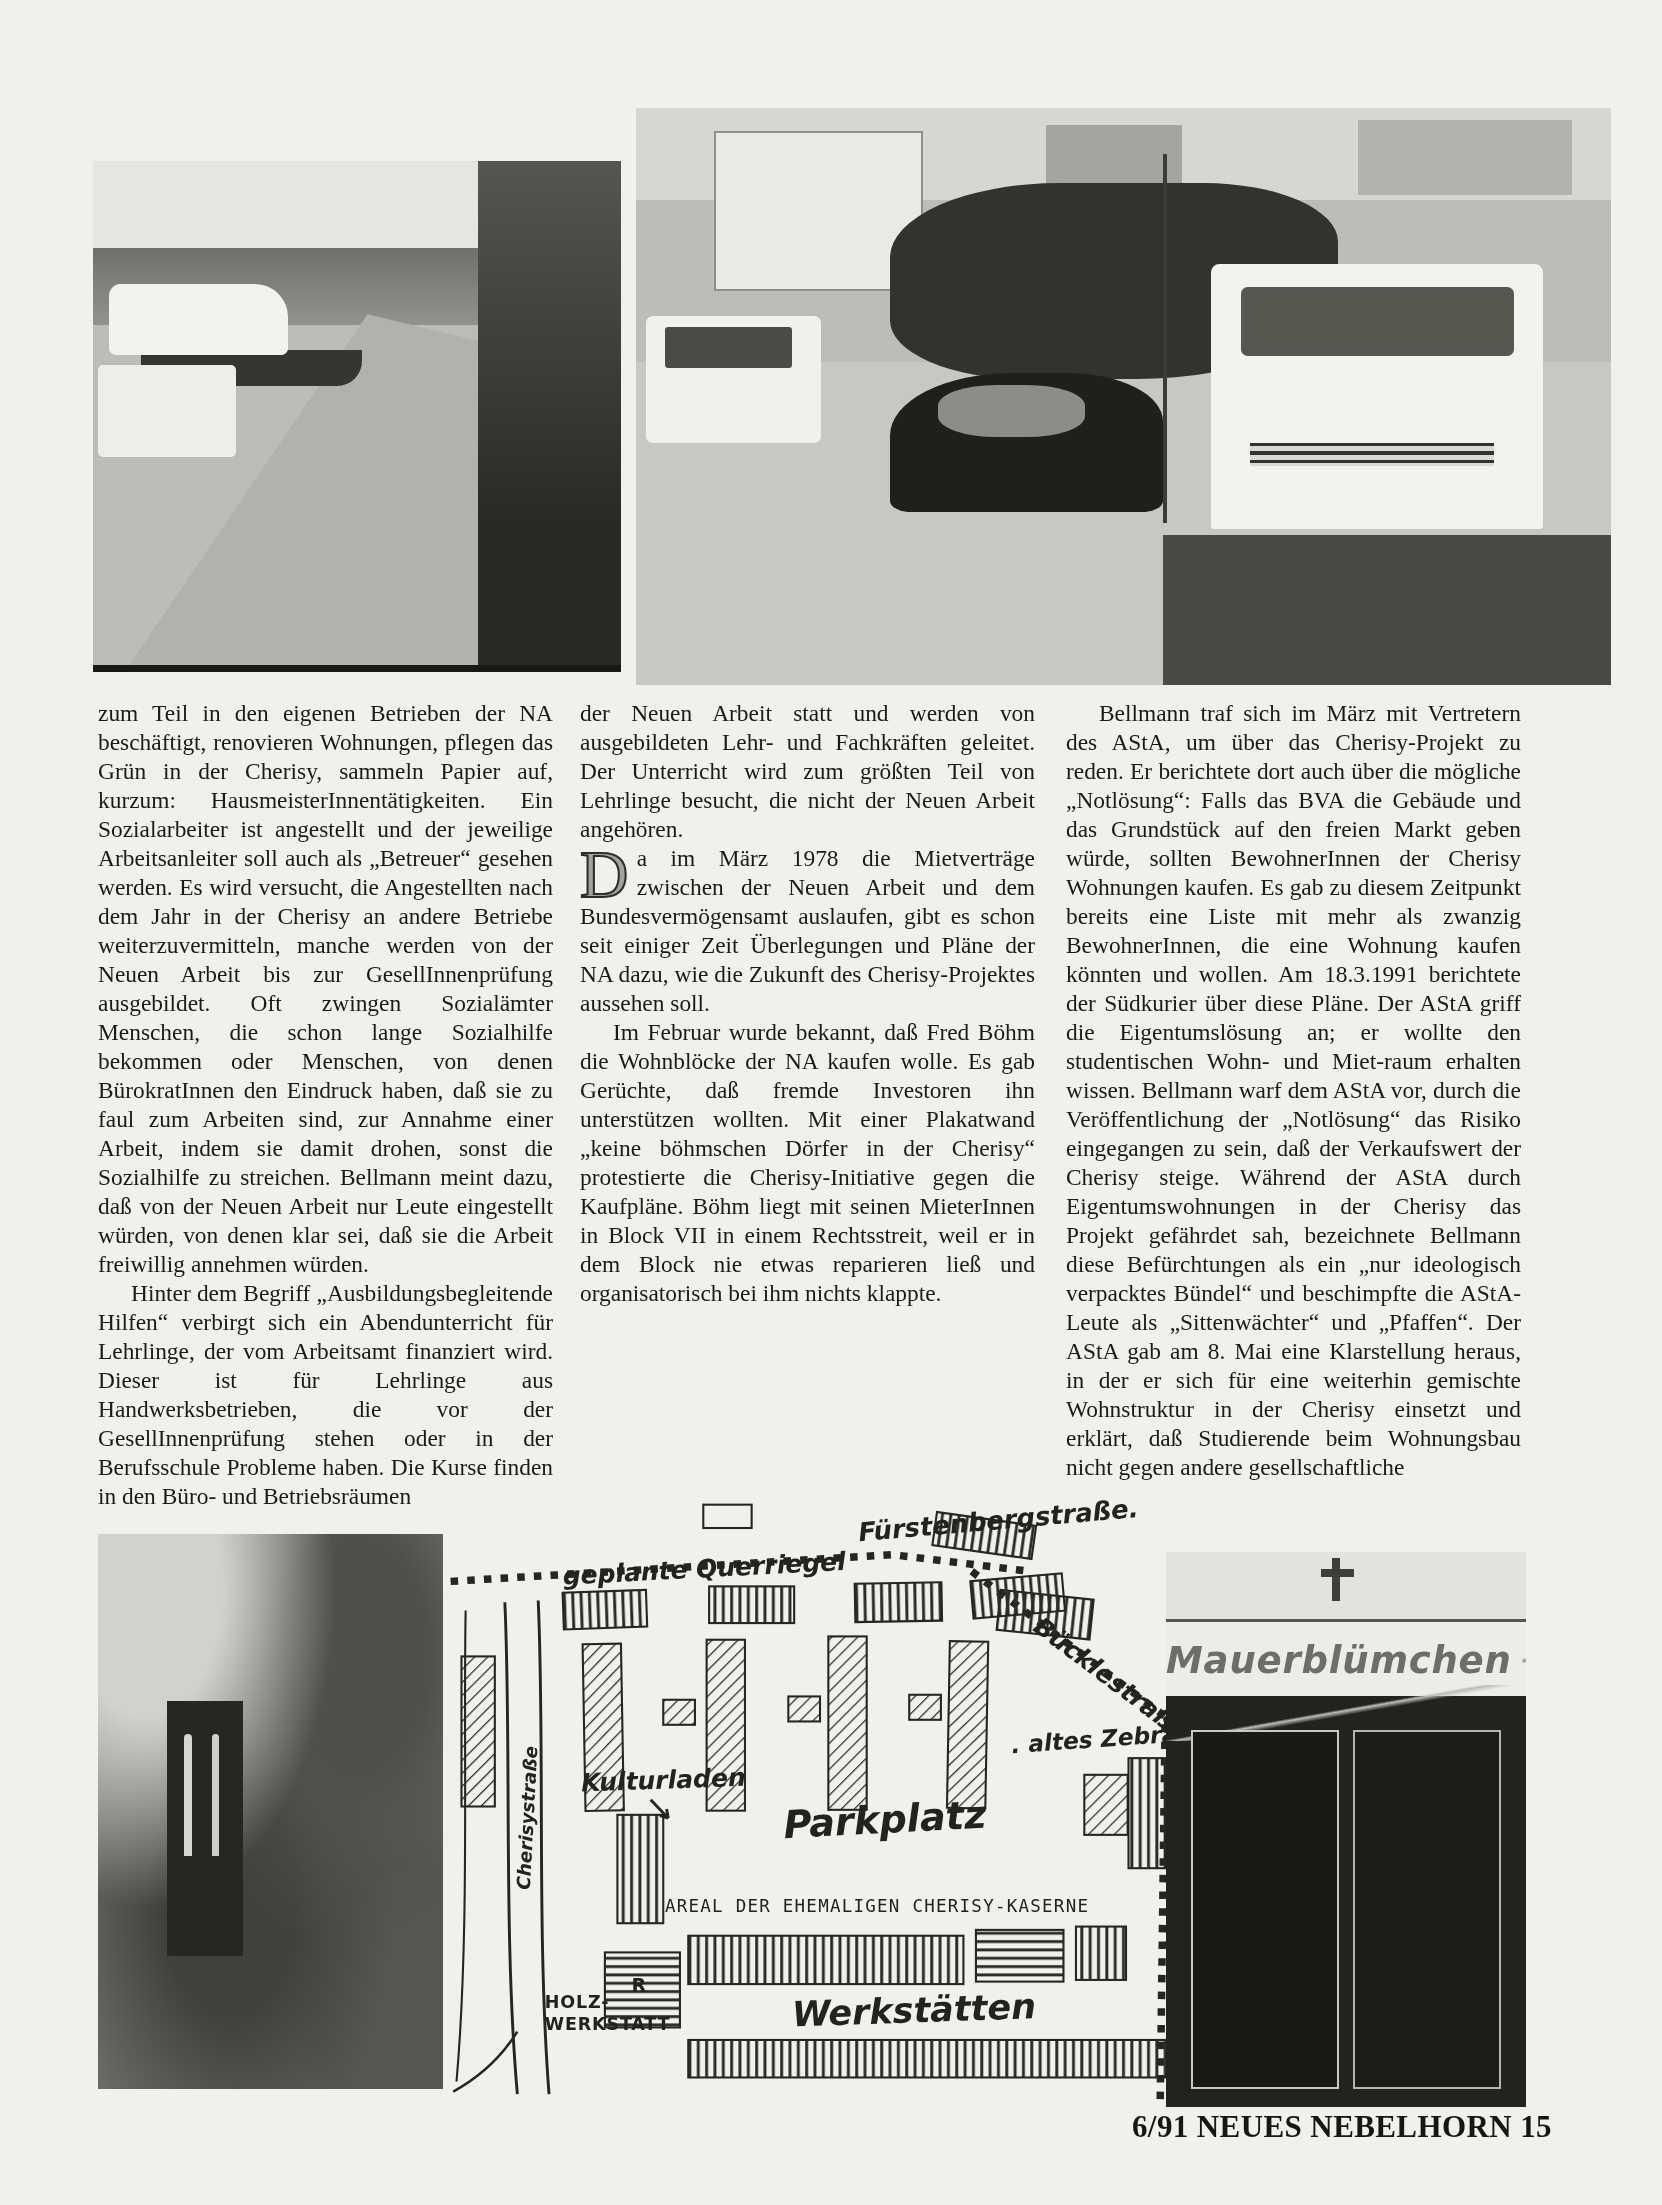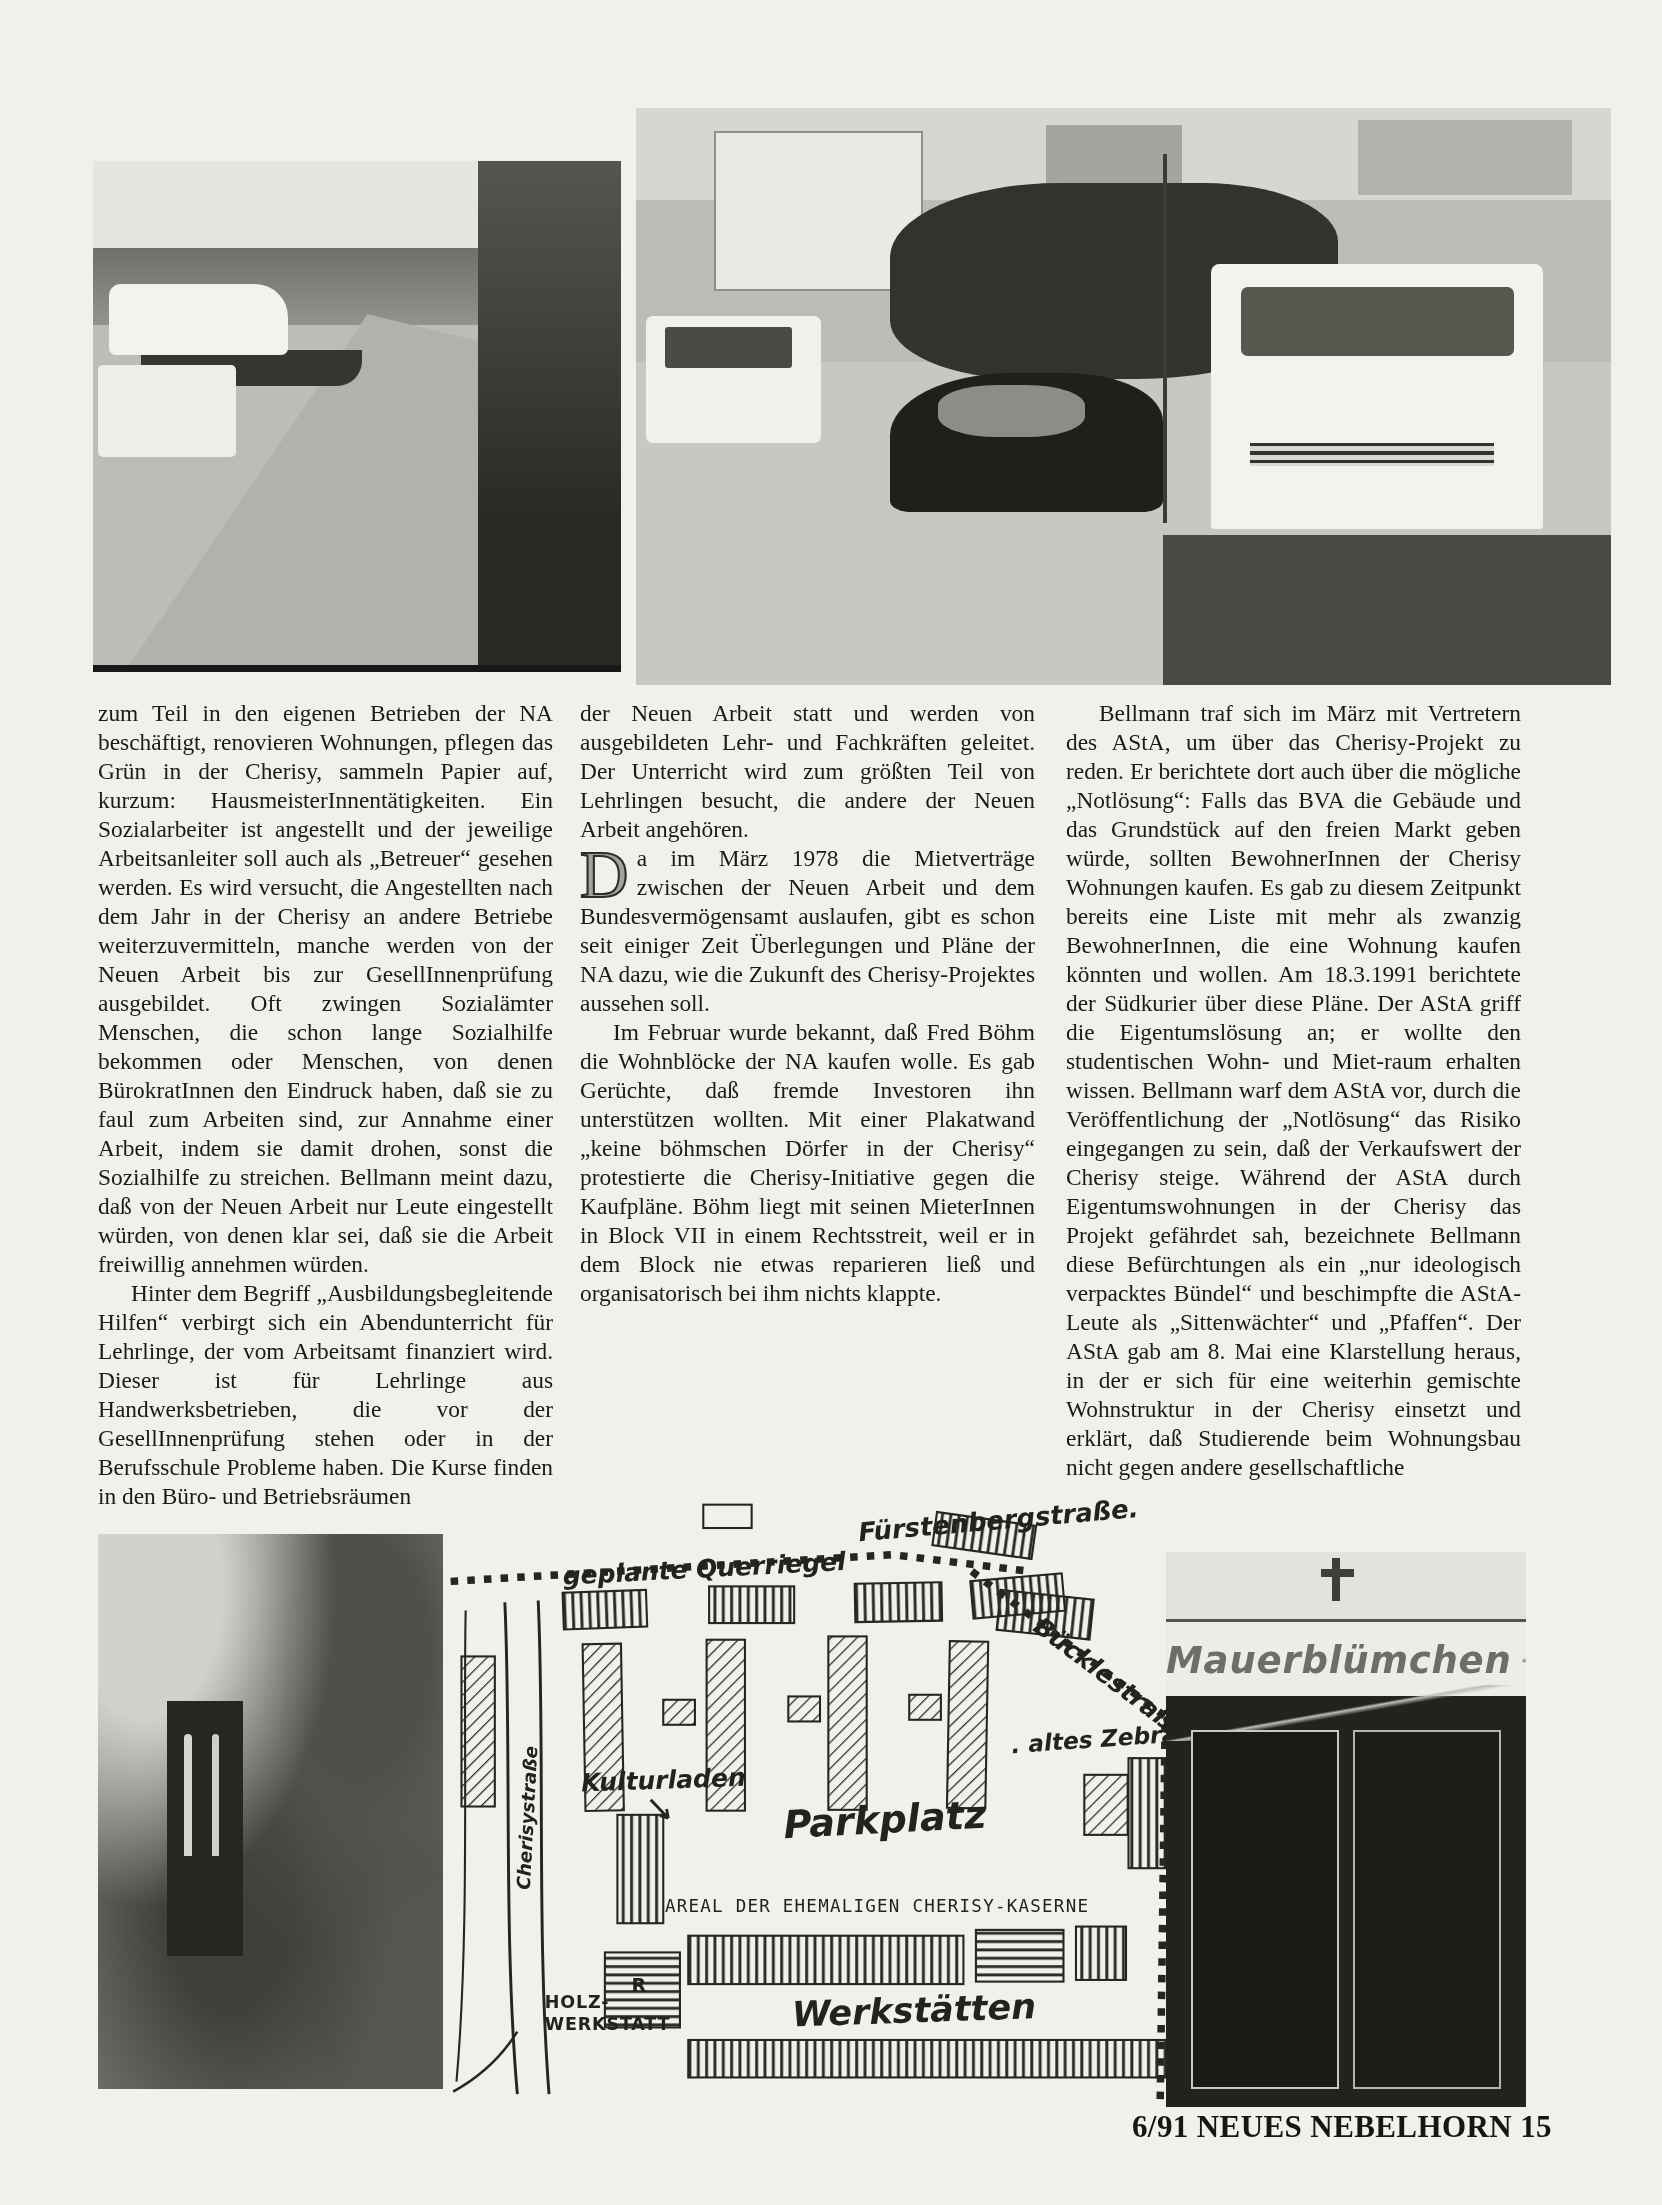--- a/index.html
+++ b/index.html
@@ -120,21 +120,21 @@
     <div class="ph trp-vanR-grill"></div>
     <div class="ph trp-pole"></div>
   </div>
 
   <div class="col" style="left:98px;top:699px;">
     <p>zum Teil in den eigenen Betrieben der NA beschäftigt, renovieren Wohnungen, pflegen das Grün in der Cherisy, sammeln Papier auf, kurzum: HausmeisterInnentätigkeiten. Ein Sozialarbeiter ist angestellt und der jeweilige Arbeitsanleiter soll auch als „Betreuer“ gesehen werden. Es wird versucht, die Angestellten nach dem Jahr in der Cherisy an andere Betriebe weiterzuvermitteln, manche werden von der Neuen Arbeit bis zur GesellInnenprüfung ausgebildet. Oft zwingen Sozialämter Menschen, die schon lange Sozialhilfe bekommen oder Menschen, von denen BürokratInnen den Eindruck haben, daß sie zu faul zum Arbeiten sind, zur Annahme einer Arbeit, indem sie damit drohen, sonst die Sozialhilfe zu streichen. Bellmann meint dazu, daß von der Neuen Arbeit nur Leute eingestellt würden, von denen klar sei, daß sie die Arbeit freiwillig annehmen würden.</p>
     <p class="ind">Hinter dem Begriff „Ausbildungsbegleitende Hilfen“ verbirgt sich ein Abendunterricht für Lehrlinge, der vom Arbeitsamt finanziert wird. Dieser ist für Lehrlinge aus Handwerksbetrieben, die vor der GesellInnenprüfung stehen oder in der Berufsschule Probleme haben. Die Kurse finden in den Büro- und Betriebsräumen</p>
   </div>
 
   <div class="col" style="left:580px;top:699px;">
-    <p>der Neuen Arbeit statt und werden von ausgebildeten Lehr- und Fachkräften geleitet. Der Unterricht wird zum größten Teil von Lehrlingen besucht, die andere der Neuen Arbeit angehören.</p>
+    <p>der Neuen Arbeit statt und werden von ausgebildeten Lehr- und Fachkräften geleitet. Der Unterricht wird zum größten Teil von Lehrlinge besucht, die nicht der Neuen Arbeit angehören.</p>
     <p><span class="dropcap">D</span><span>a im März 1978 die Mietverträge zwischen der Neuen Arbeit und dem Bundesvermögensamt auslaufen, gibt es schon seit einiger Zeit Überlegungen und Pläne der NA dazu, wie die Zukunft des Cherisy-Projektes aussehen soll.</span></p>
     <p class="ind">Im Februar wurde bekannt, daß Fred Böhm die Wohnblöcke der NA kaufen wolle. Es gab Gerüchte, daß fremde Investoren ihn unterstützen wollten. Mit einer Plakatwand „keine böhmschen Dörfer in der Cherisy“ protestierte die Cherisy-Initiative gegen die Kaufpläne. Böhm liegt mit seinen MieterInnen in Block VII in einem Rechtsstreit, weil er in dem Block nie etwas reparieren ließ und organisatorisch bei ihm nichts klappte.</p>
   </div>
 
   <div class="col" style="left:1066px;top:699px;">
     <p class="ind">Bellmann traf sich im März mit Vertretern des AStA, um über das Cherisy-Projekt zu reden. Er berichtete dort auch über die mögliche „Notlösung“: Falls das BVA die Gebäude und das Grundstück auf den freien Markt geben würde, sollten BewohnerInnen der Cherisy Wohnungen kaufen. Es gab zu diesem Zeitpunkt bereits eine Liste mit mehr als zwanzig BewohnerInnen, die eine Wohnung kaufen könnten und wollen. Am 18.3.1991 berichtete der Südkurier über diese Pläne. Der AStA griff die Eigentumslösung an; er wollte den studentischen Wohn- und Miet-raum erhalten wissen. Bellmann warf dem AStA vor, durch die Veröffentlichung der „Notlösung“ das Risiko eingegangen zu sein, daß der Verkaufswert der Cherisy steige. Während der AStA durch Eigentumswohnungen in der Cherisy das Projekt gefährdet sah, bezeichnete Bellmann diese Befürchtungen als ein „nur ideologisch verpacktes Bündel“ und beschimpfte die AStA-Leute als „Sittenwächter“ und „Pfaffen“. Der AStA gab am 8. Mai eine Klarstellung heraus, in der er sich für eine weiterhin gemischte Wohnstruktur in der Cherisy einsetzt und erklärt, daß Studierende beim Wohnungsbau nicht gegen andere gesellschaftliche</p>
   </div>
 
   <div class="photo blp" style="left:98px;top:1534px;width:345px;height:555px;">
     <div class="ph blp-tower"></div>

